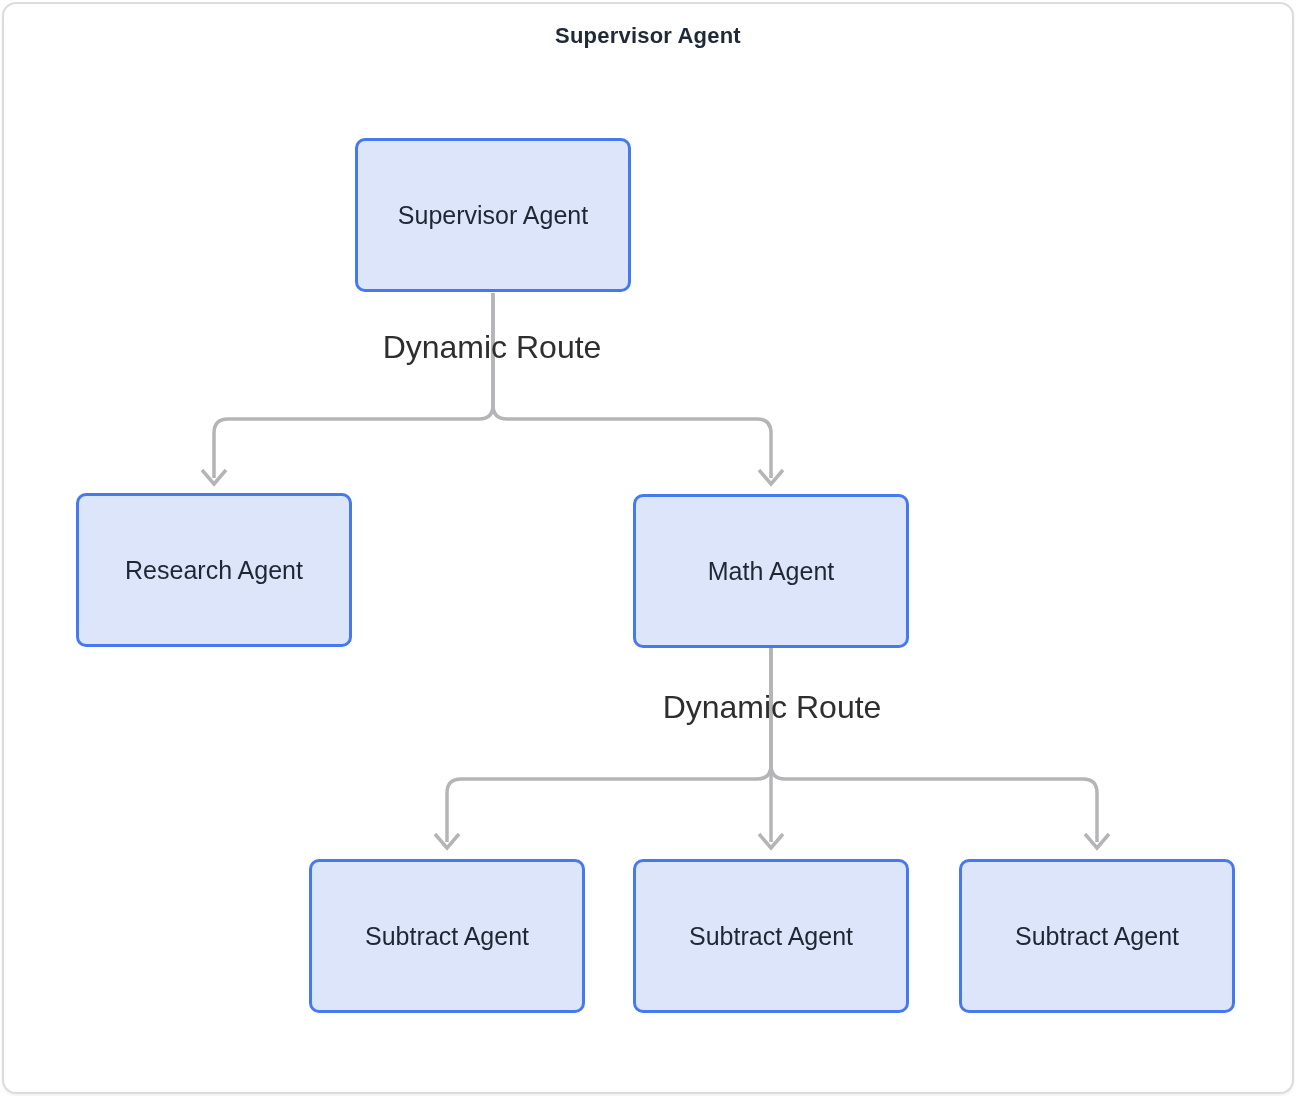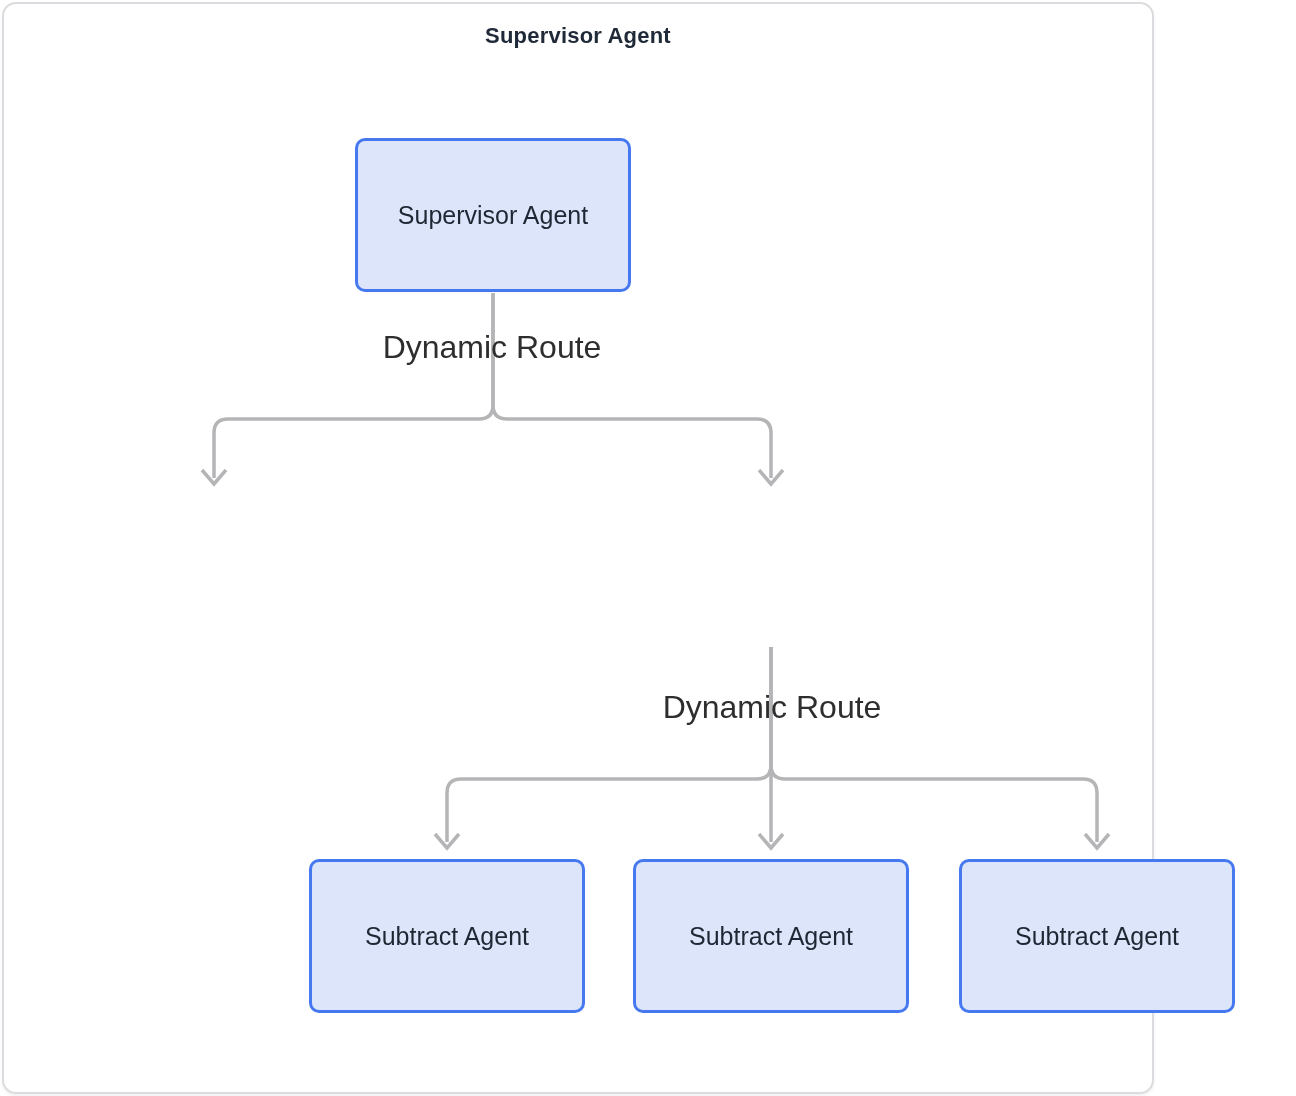--- a/index.html
+++ b/index.html
@@ -10,21 +10,21 @@
     --frame-border:#dcdce0;
     --background:#ffffff;
     --label-text:#2e2e2e;
     --title-text:#1f2937;
   }
   *{margin:0;padding:0;box-sizing:border-box;}
   html,body{width:1296px;height:1096px;background:var(--background);overflow:hidden;}
   body{font-family:"Liberation Sans","DejaVu Sans",sans-serif;position:relative;}
 
   .frame{
-    position:absolute;left:2px;top:2px;width:1152px;height:1092px;
+    position:absolute;left:2px;top:2px;width:1292px;height:1092px;
     border:2px solid var(--frame-border);border-radius:14px;
     background:var(--background);
     box-shadow:0 2px 3px rgba(0,0,0,0.06);
   }
 
   .diagram-title{
     position:absolute;left:0;top:19px;width:100%;
     text-align:center;
     font-size:22px;font-weight:bold;color:var(--title-text);
     letter-spacing:0.2px;
@@ -80,21 +80,27 @@
   </svg>
 
   <div class="edge-label edge-label-1">Dynamic Route</div>
 
   <div class="edge-label edge-label-2">Dynamic Route</div>
 
   <div class="node node-supervisor">
     <span>Supervisor Agent</span>
   </div>
 
+  <div class="node node-research">
+    <span>Research Agent</span>
+  </div>
 
+  <div class="node node-math">
+    <span>Math Agent</span>
+  </div>
 
   <div class="node node-subtract-1">
     <span>Subtract Agent</span>
   </div>
 
   <div class="node node-subtract-2">
     <span>Subtract Agent</span>
   </div>
 
   <div class="node node-subtract-3">

